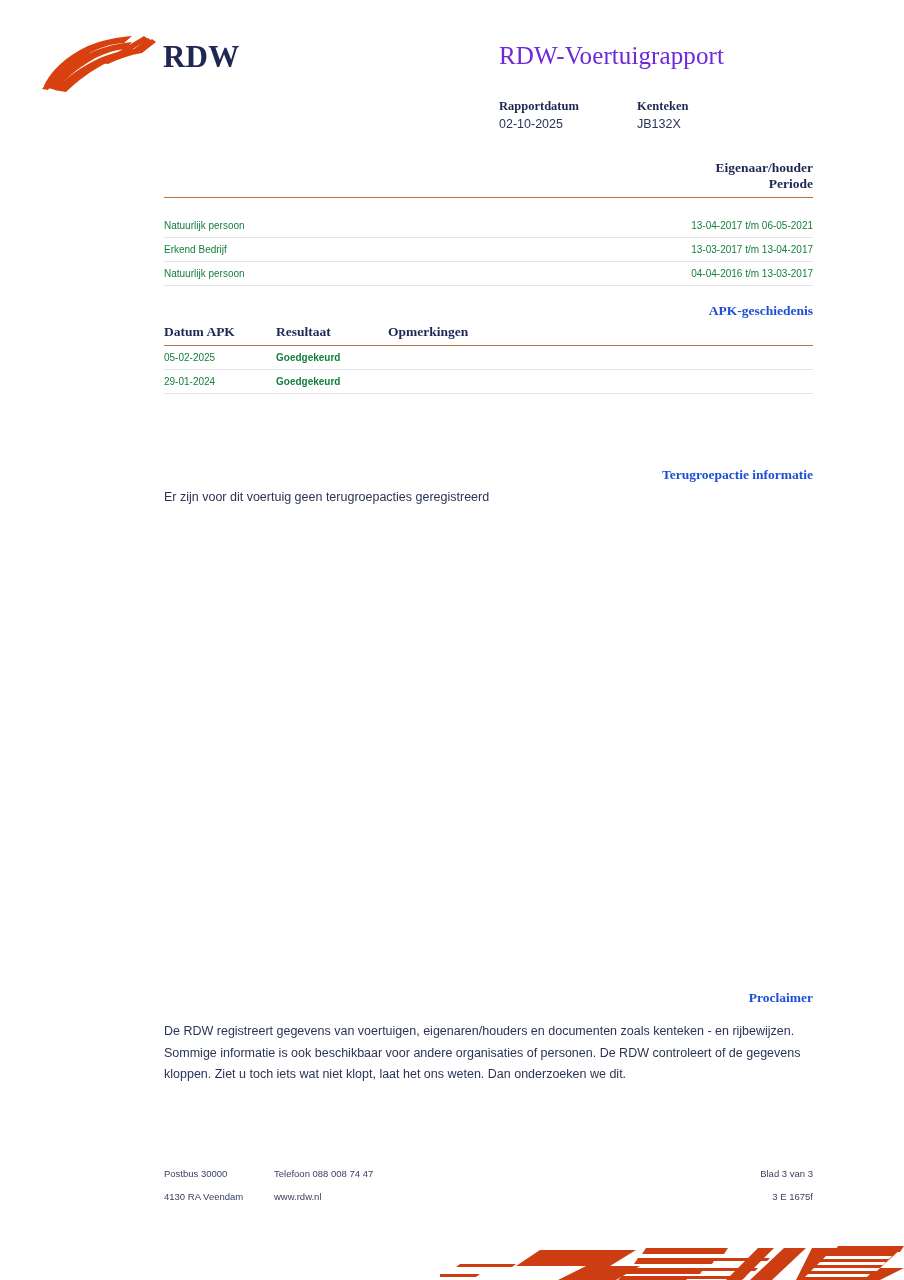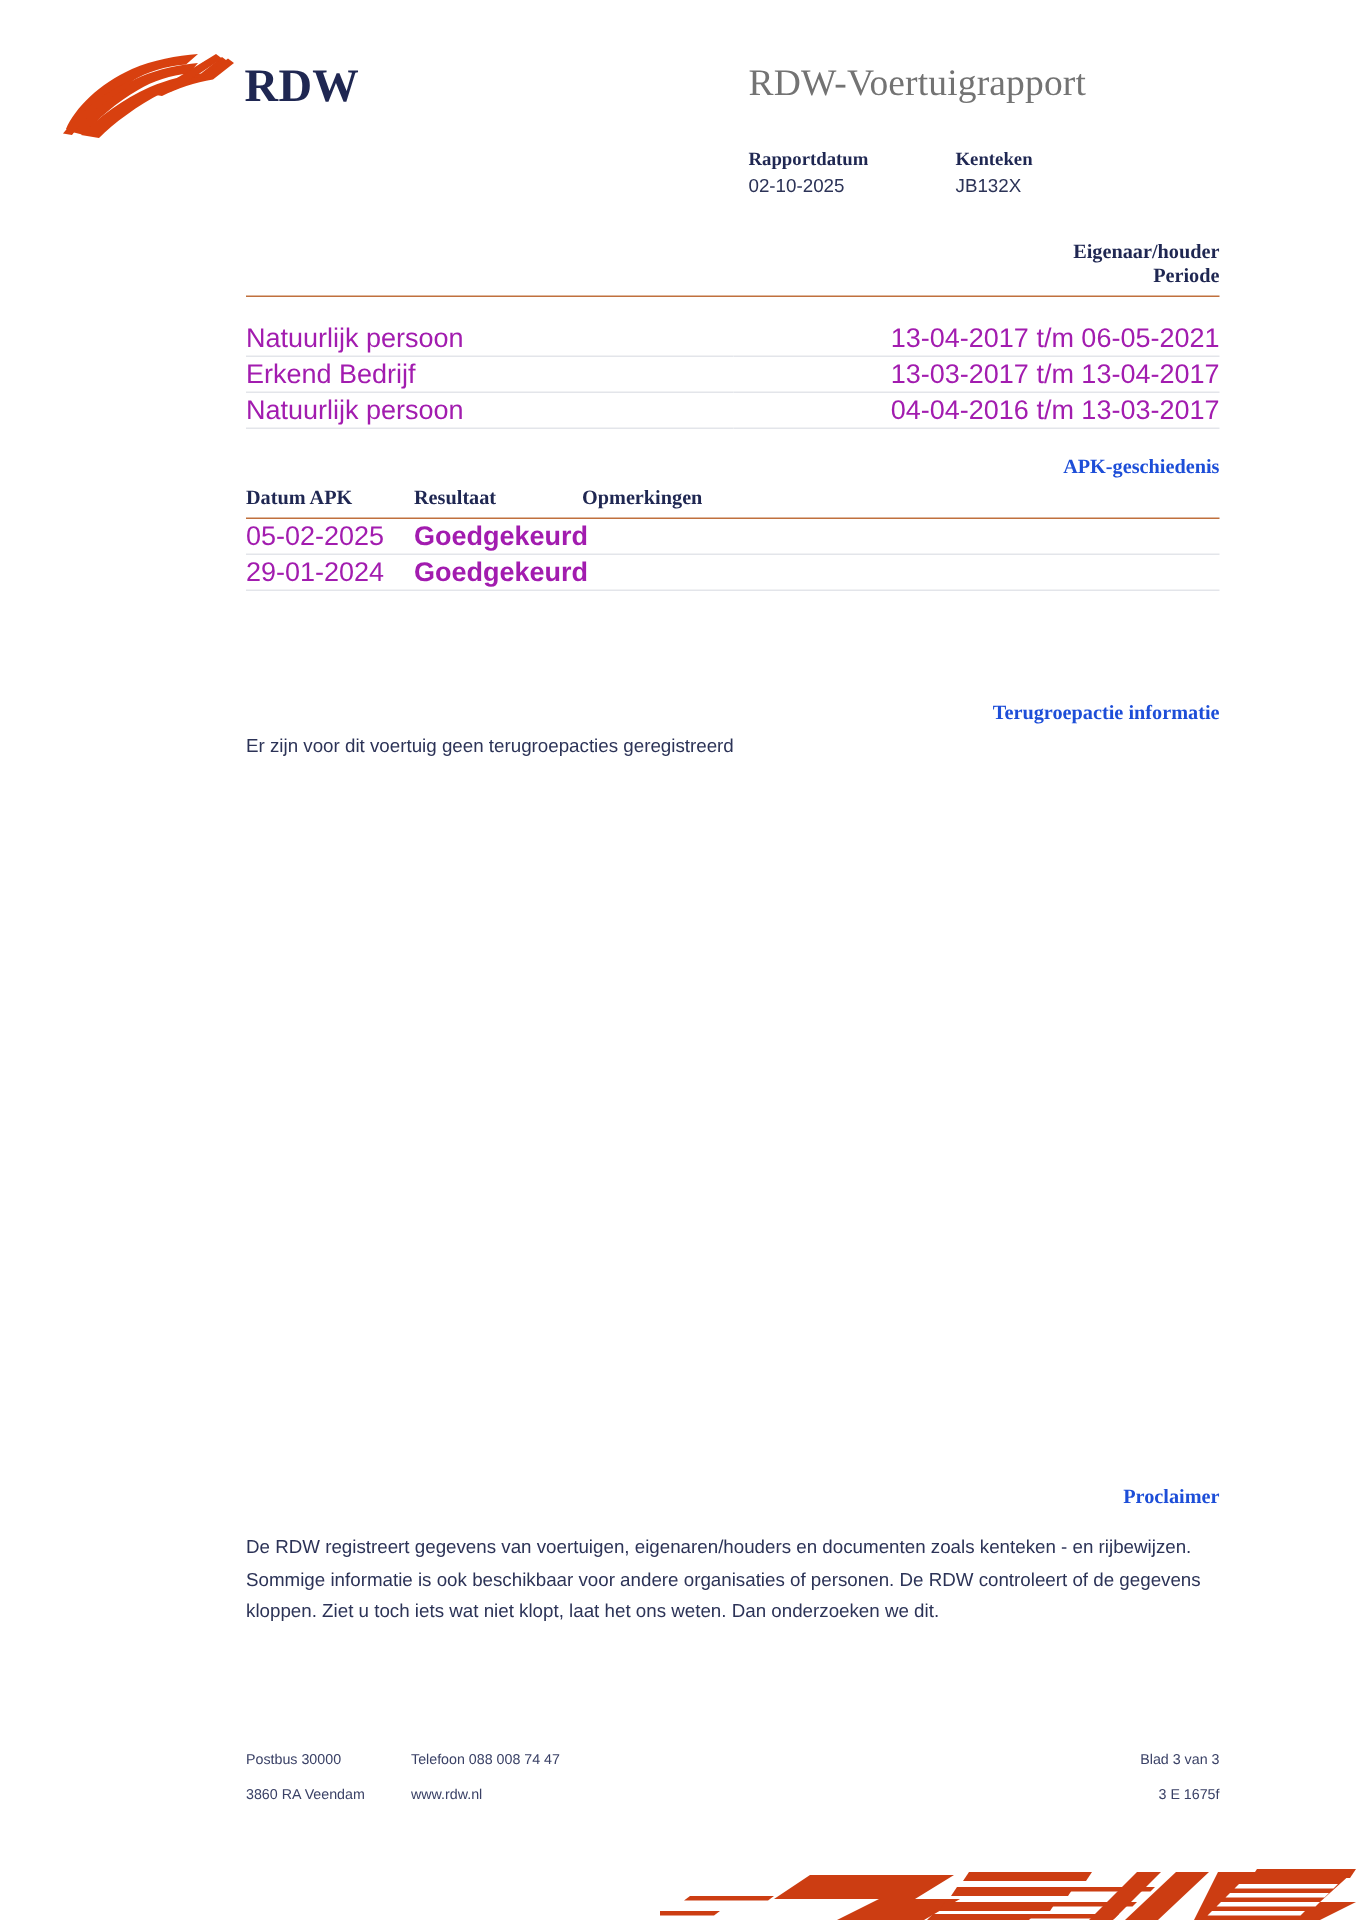--- a/index.html
+++ b/index.html
@@ -46,21 +46,21 @@
   }
 
   
   .doc-title {
     position: absolute;
     left: 499px;
     top: 42px;
     font-family: "Liberation Serif", serif;
     font-size: 25px;
     font-weight: 400;
-    color: #737373;
+    color: #6d28d9;
     letter-spacing: 0.1px;
     line-height: 1.1;
     white-space: nowrap;
   }
 
   .meta {
     position: absolute;
     left: 499px;
     top: 98px;
     width: 330px;
@@ -115,22 +115,22 @@
   }
 
   
   table.rdw {
     width: 100%;
     border-collapse: collapse;
     table-layout: fixed;
   }
   table.rdw td {
     font-family: "Liberation Sans", sans-serif;
-    font-size: 18px;
-    color: #a21caf;
+    font-size: 10px;
+    color: #15803d;
     padding: 4px 0 4px 0;
     border-bottom: 1px solid #e3e5ea;
     vertical-align: top;
     line-height: 15px;
   }
   table.rdw th {
     font-family: "Liberation Serif", serif;
     font-size: 13.5px;
     font-weight: 700;
     color: #1f2752;
@@ -288,21 +288,21 @@
     <p class="para para-block">De RDW registreert gegevens van voertuigen, eigenaren/houders en documenten zoals kenteken - en rijbewijzen. Sommige informatie is ook beschikbaar voor andere organisaties of personen. De RDW controleert of de gegevens kloppen. Ziet u toch iets wat niet klopt, laat het ons weten. Dan onderzoeken we dit.</p>
   </div>
 
   <div class="footer">
     <div class="footer-row">
       <div class="f-c1">Postbus 30000</div>
       <div class="f-c2">Telefoon 088 008 74 47</div>
       <div class="f-c3">Blad 3 van 3</div>
     </div>
     <div class="footer-row">
-      <div class="f-c1">3860 RA Veendam</div>
+      <div class="f-c1">4130 RA Veendam</div>
       <div class="f-c2">www.rdw.nl</div>
       <div class="f-c3">3 E 1675f</div>
     </div>
   </div>
 
   <div class="bottom-graphic">
     <svg viewBox="0 0 464 62" width="464" height="62" preserveAspectRatio="none" aria-hidden="true">
       <g fill="#cc3d12">
 
         <polygon points="20,46 76,46 72,49 16,49"></polygon>

